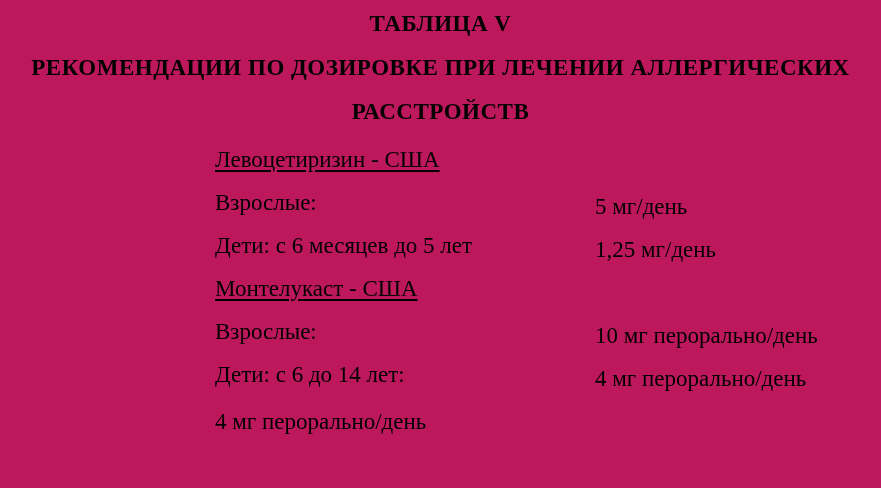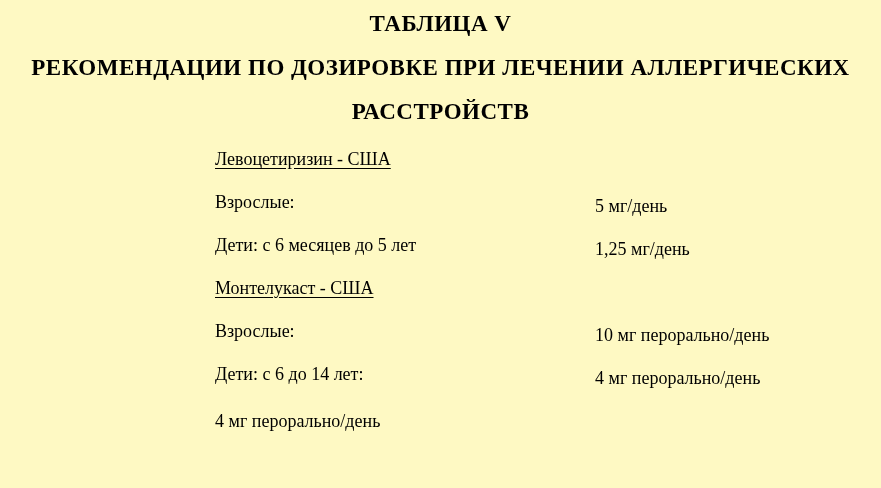--- a/index.html
+++ b/index.html
@@ -4,21 +4,21 @@
 <style>
   html, body {
     margin: 0;
     padding: 0;
     background: #ffffff;
   }
   .page {
     position: relative;
     width: 881px;
     height: 488px;
-    background: #fef9c3;
+    background: #be185d;
     color: #000000;
     font-family: "Liberation Serif", "DejaVu Serif", serif;
     overflow: hidden;
   }
   .titles {
     padding-top: 2px;
     text-align: center;
   }
   .title-line {
     font-weight: bold;
@@ -28,21 +28,21 @@
     white-space: nowrap;
   }
   .dosage-table {
     margin-left: 215px;
     margin-top: 4px;
   }
   .trow {
     display: flex;
     align-items: center;
     height: 43px;
-    font-size: 18px;
+    font-size: 23px;
     white-space: nowrap;
   }
   .heading-text {
     text-decoration: underline;
     text-underline-offset: 3px;
   }
   .row-label {
     width: 380px;
     flex: 0 0 380px;
     font-family: Liberation Serif, serif;

